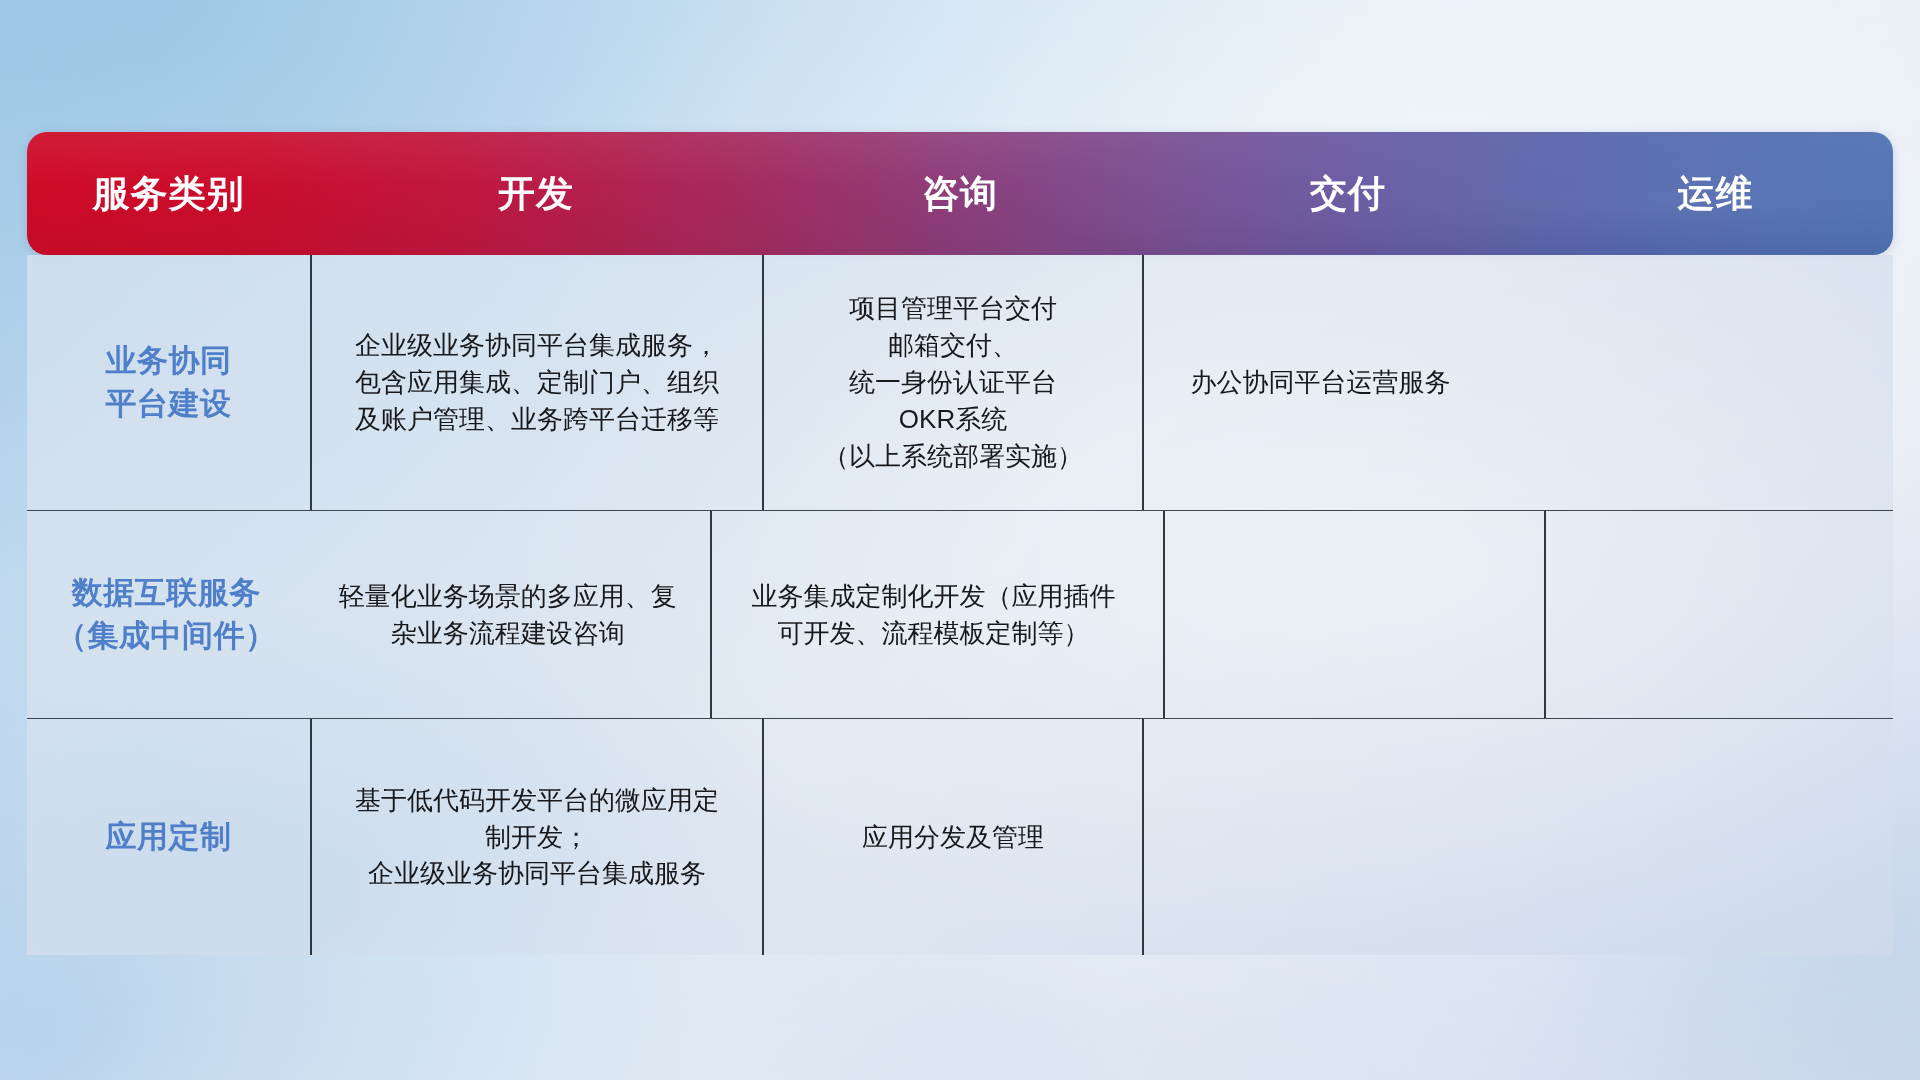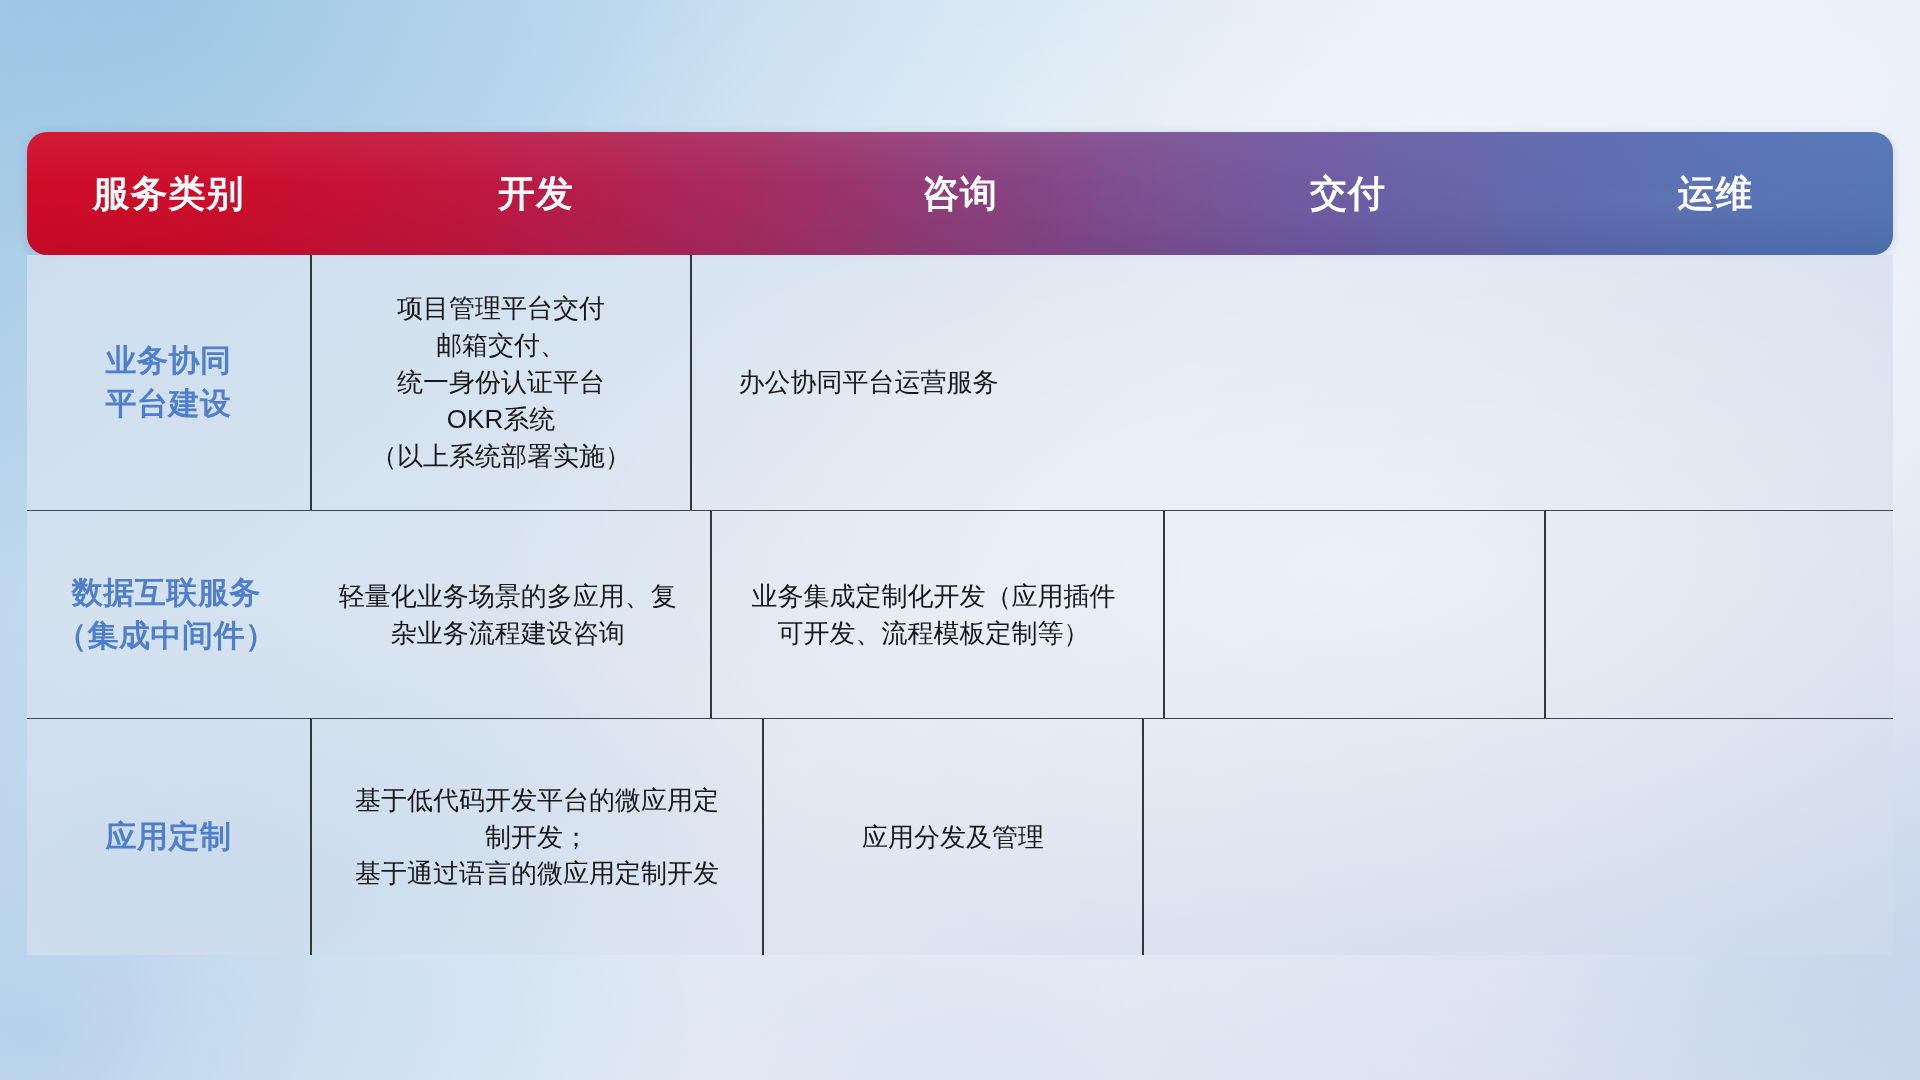--- a/index.html
+++ b/index.html
@@ -146,20 +146,23 @@
       <div class="hcell c3">交付</div>
       <div class="hcell c4">运维</div>
     </div>
   </div>
 
   <div id="table-body">
 
     <div class="brow" id="row-0">
       <div class="bcell label c0">业务协同
 平台建设</div>
+      <div class="bcell divider c2">企业级业务协同平台集成服务，
+包含应用集成、定制门户、组织
+及账户管理、业务跨平台迁移等</div>
       <div class="bcell divider c3">项目管理平台交付
 邮箱交付、
 统一身份认证平台
 OKR系统
 （以上系统部署实施）</div>
       <div class="bcell divider c4">办公协同平台运营服务</div>
     </div>
 
     <div class="brow" id="row-1">
       <div class="bcell label c0">数据互联服务
@@ -169,19 +172,19 @@
       <div class="bcell divider c2">业务集成定制化开发（应用插件
 可开发、流程模板定制等）</div>
       <div class="bcell divider c3"></div>
       <div class="bcell divider c4"></div>
     </div>
 
     <div class="brow" id="row-2">
       <div class="bcell label c0">应用定制</div>
       <div class="bcell divider c2">基于低代码开发平台的微应用定
 制开发；
-基于通过语言的微应用定制开发</div>
+企业级业务协同平台集成服务</div>
       <div class="bcell divider c3">应用分发及管理</div>
       <div class="bcell divider c4"></div>
     </div>
 
   </div>
 </div>
 
 </body></html>

